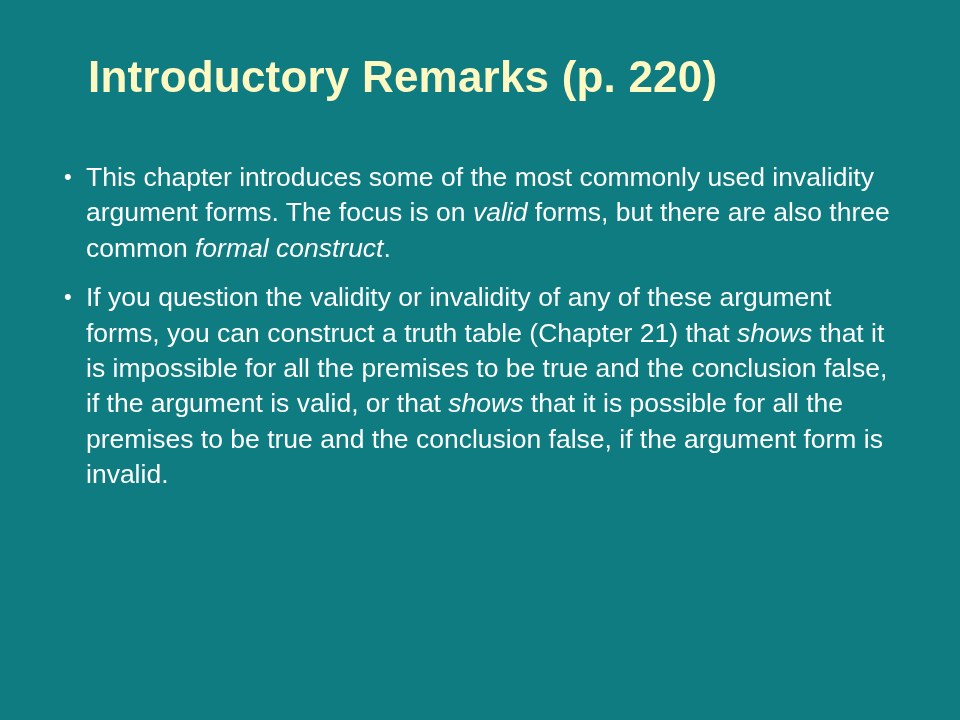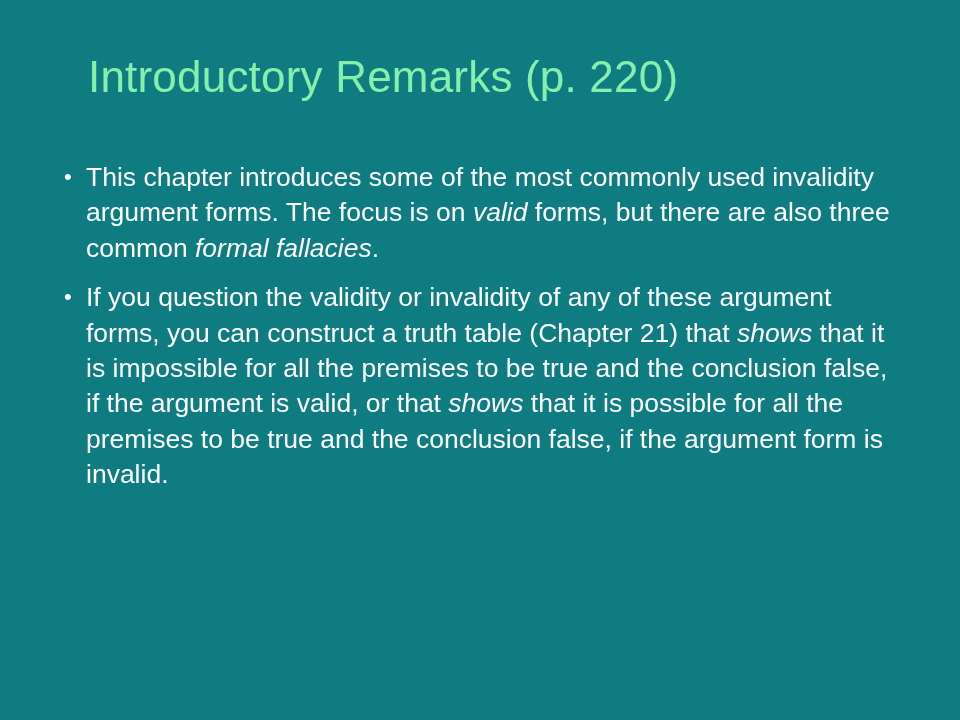--- a/index.html
+++ b/index.html
@@ -18,25 +18,25 @@
     width: 960px;
     height: 720px;
     background: #0e7c80;
     box-sizing: border-box;
   }
   .slide-title {
     position: absolute;
     left: 88px;
     top: 52px;
     width: 800px;
-    color: #86efac;
+    color: #fef9c3;
     font-size: 44px;
     line-height: 1.12;
     letter-spacing: 0.2px;
-    font-weight: normal;
+    font-weight: bold;
     margin: 0;
   }
   .body-block {
     position: absolute;
     left: 58px;
     top: 160px;
     width: 860px;
   }
   .bullet {
     display: flex;
@@ -67,21 +67,21 @@
 <body>
 
 <div class="slide">
 
   <h1 class="slide-title">Introductory Remarks (p. 220)</h1>
 
   <div class="body-block">
 
     <div class="bullet">
       <span class="dot">•</span>
-      <span class="text"><span>This chapter introduces some of the most commonly used invalidity argument forms.  The focus is on </span><em>valid</em><span> forms, but there are also three common </span><em>formal fallacies</em><span>.</span></span>
+      <span class="text"><span>This chapter introduces some of the most commonly used invalidity argument forms.  The focus is on </span><em>valid</em><span> forms, but there are also three common </span><em>formal construct</em><span>.</span></span>
     </div>
 
     <div class="bullet">
       <span class="dot">•</span>
       <span class="text"><span>If you question the validity or invalidity of any of these argument forms, you can construct a truth table (Chapter 21) that </span><em>shows</em><span> that it is impossible for all the premises to be true and the conclusion false, if the argument is valid, or that </span><em>shows</em><span> that it is possible for all the premises to be true and the conclusion false, if the argument form is invalid.</span></span>
     </div>
 
   </div>
 </div>
 

